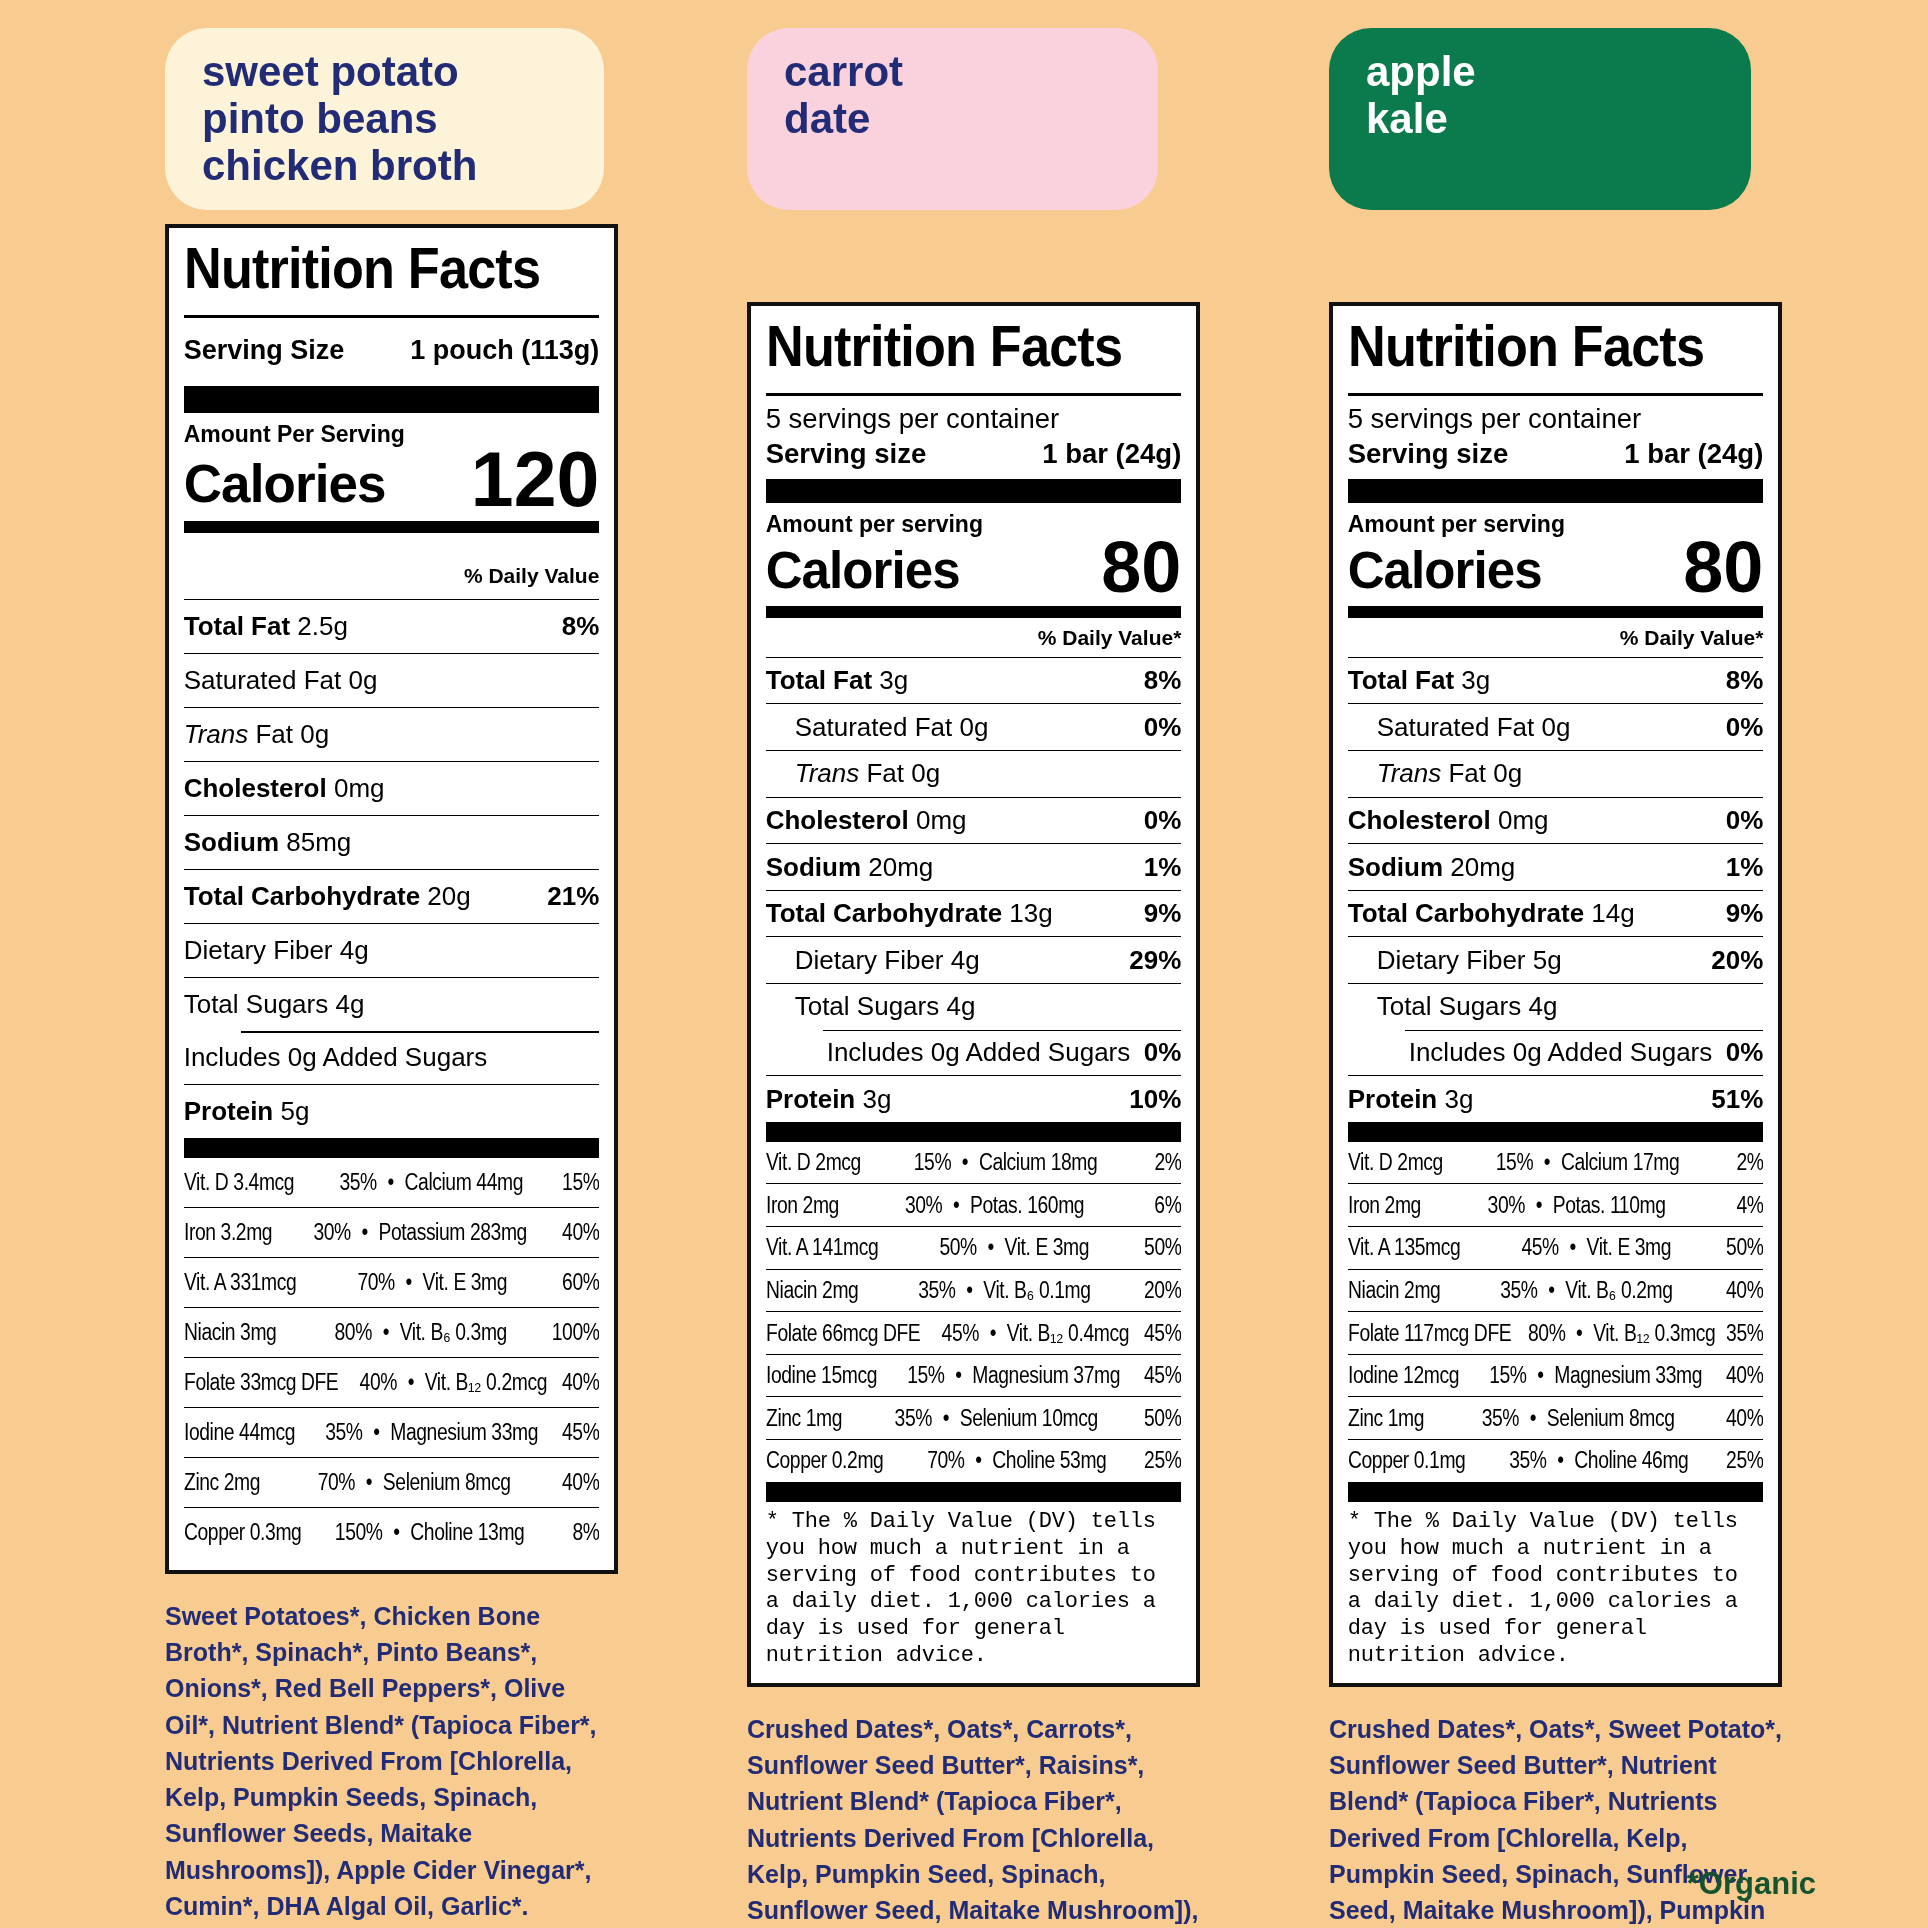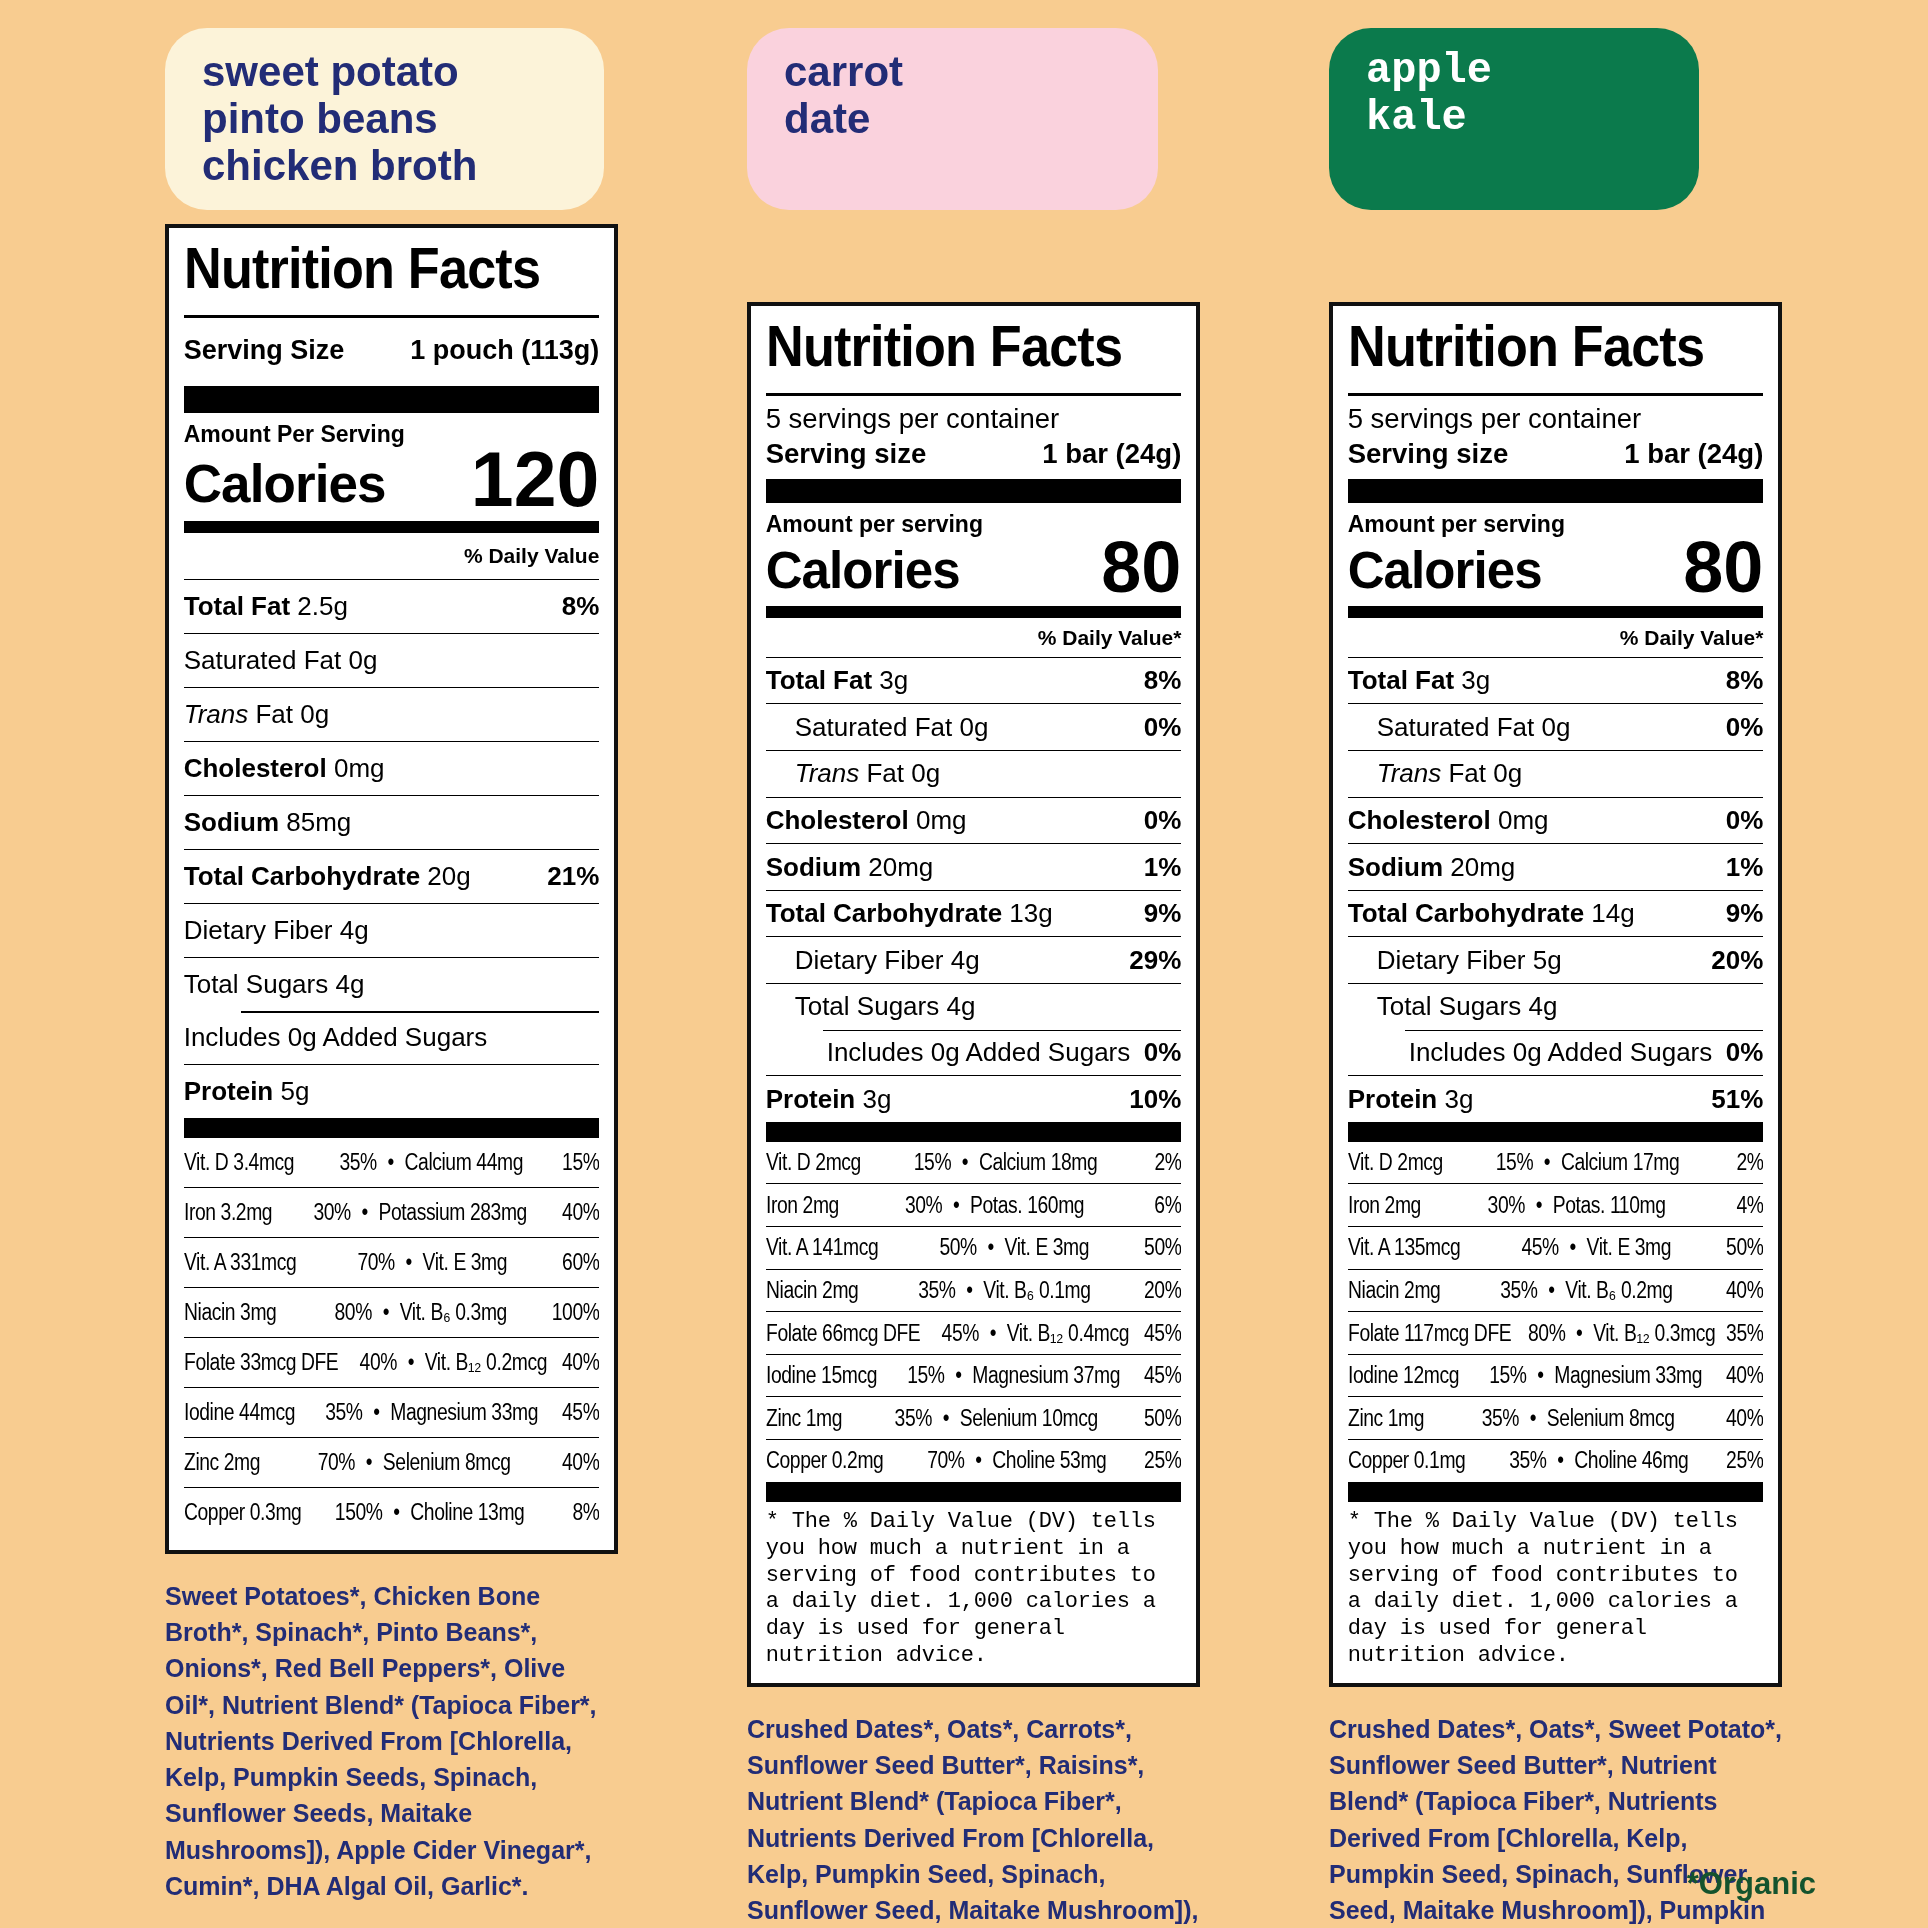--- a/index.html
+++ b/index.html
@@ -10,21 +10,21 @@
     font-family:"Liberation Sans","DejaVu Sans",sans-serif;
     overflow:hidden;
   }
   .columns{display:flex;padding:27.5px 152px 0 165px;gap:129px;box-sizing:border-box;}
   .col{flex:0 0 453px;width:453px;}
 
   
   .badge{height:182px;border-radius:42px;padding:20px 37px;box-sizing:border-box;}
   .col:nth-child(1) .badge{width:439px;}
   .col:nth-child(2) .badge{width:411px;}
-  .col:nth-child(3) .badge{width:370px;font-family:Liberation Mono, monospace;}
+  .col:nth-child(3) .badge{width:422px;}
   .badge-line{font-size:42px;font-weight:800;line-height:1.13;letter-spacing:0;}
 
   
   .nf{background:#fff;border:4.6px solid #111;padding:11px 14.7px 13px;color:#000;margin-top:92px;box-sizing:border-box;}
   .col:nth-child(1) .nf{margin-top:14.7px;}
   .nf-title{border-bottom:3.7px solid #000;padding-bottom:18px;line-height:1;overflow:hidden;}
   .squeeze{display:inline-block;transform:scaleX(0.9);transform-origin:0 50%;
     white-space:nowrap;font-weight:800;font-size:58px;letter-spacing:-0.9px;}
   .servings{font-size:27.5px;padding:7.3px 0 0;}
   .serv-row{display:flex;justify-content:space-between;font-weight:700;font-size:27.5px;padding:2.8px 0 9.2px;}
@@ -32,21 +32,21 @@
   .bar-a{height:24px;background:#000;}
   .tall .bar-a{height:27.5px;}
   .amount{font-weight:700;font-size:23px;margin-top:8.3px;}
   .cal-row{display:flex;justify-content:space-between;align-items:flex-end;margin-top:0;}
   .cal-word{font-size:51px;font-weight:800;letter-spacing:-0.9px;line-height:1.05;}
   .tall .cal-word{font-size:53px;}
   .cal-val{font-size:72px;font-weight:800;line-height:0.82;}
   .tall .cal-val{font-size:77px;}
   .bar-b{height:12px;background:#000;margin-top:9.2px;}
   .dvh{text-align:right;font-weight:700;font-size:21px;padding:7.3px 0;border-bottom:1.8px solid #000;}
-  .tall .dvh{padding:11px 0;}
+  .tall .dvh{padding:11px 0;margin-top:20px;}
 
   .nrow{display:flex;justify-content:space-between;align-items:baseline;
     font-size:26px;padding:7.3px 0;border-bottom:1.8px solid #000;}
   .tall .nrow{padding:11px 0;}
   .ind1{padding-left:29px;}
   .ind2{padding-left:61px;}
   .pct{font-weight:700;}
   .nrow.ts{border-bottom:none;}
   .nrow.inc{position:relative;}
   .nrow.inc::before{content:"";position:absolute;left:57px;right:0;top:0;height:1.8px;background:#000;}

